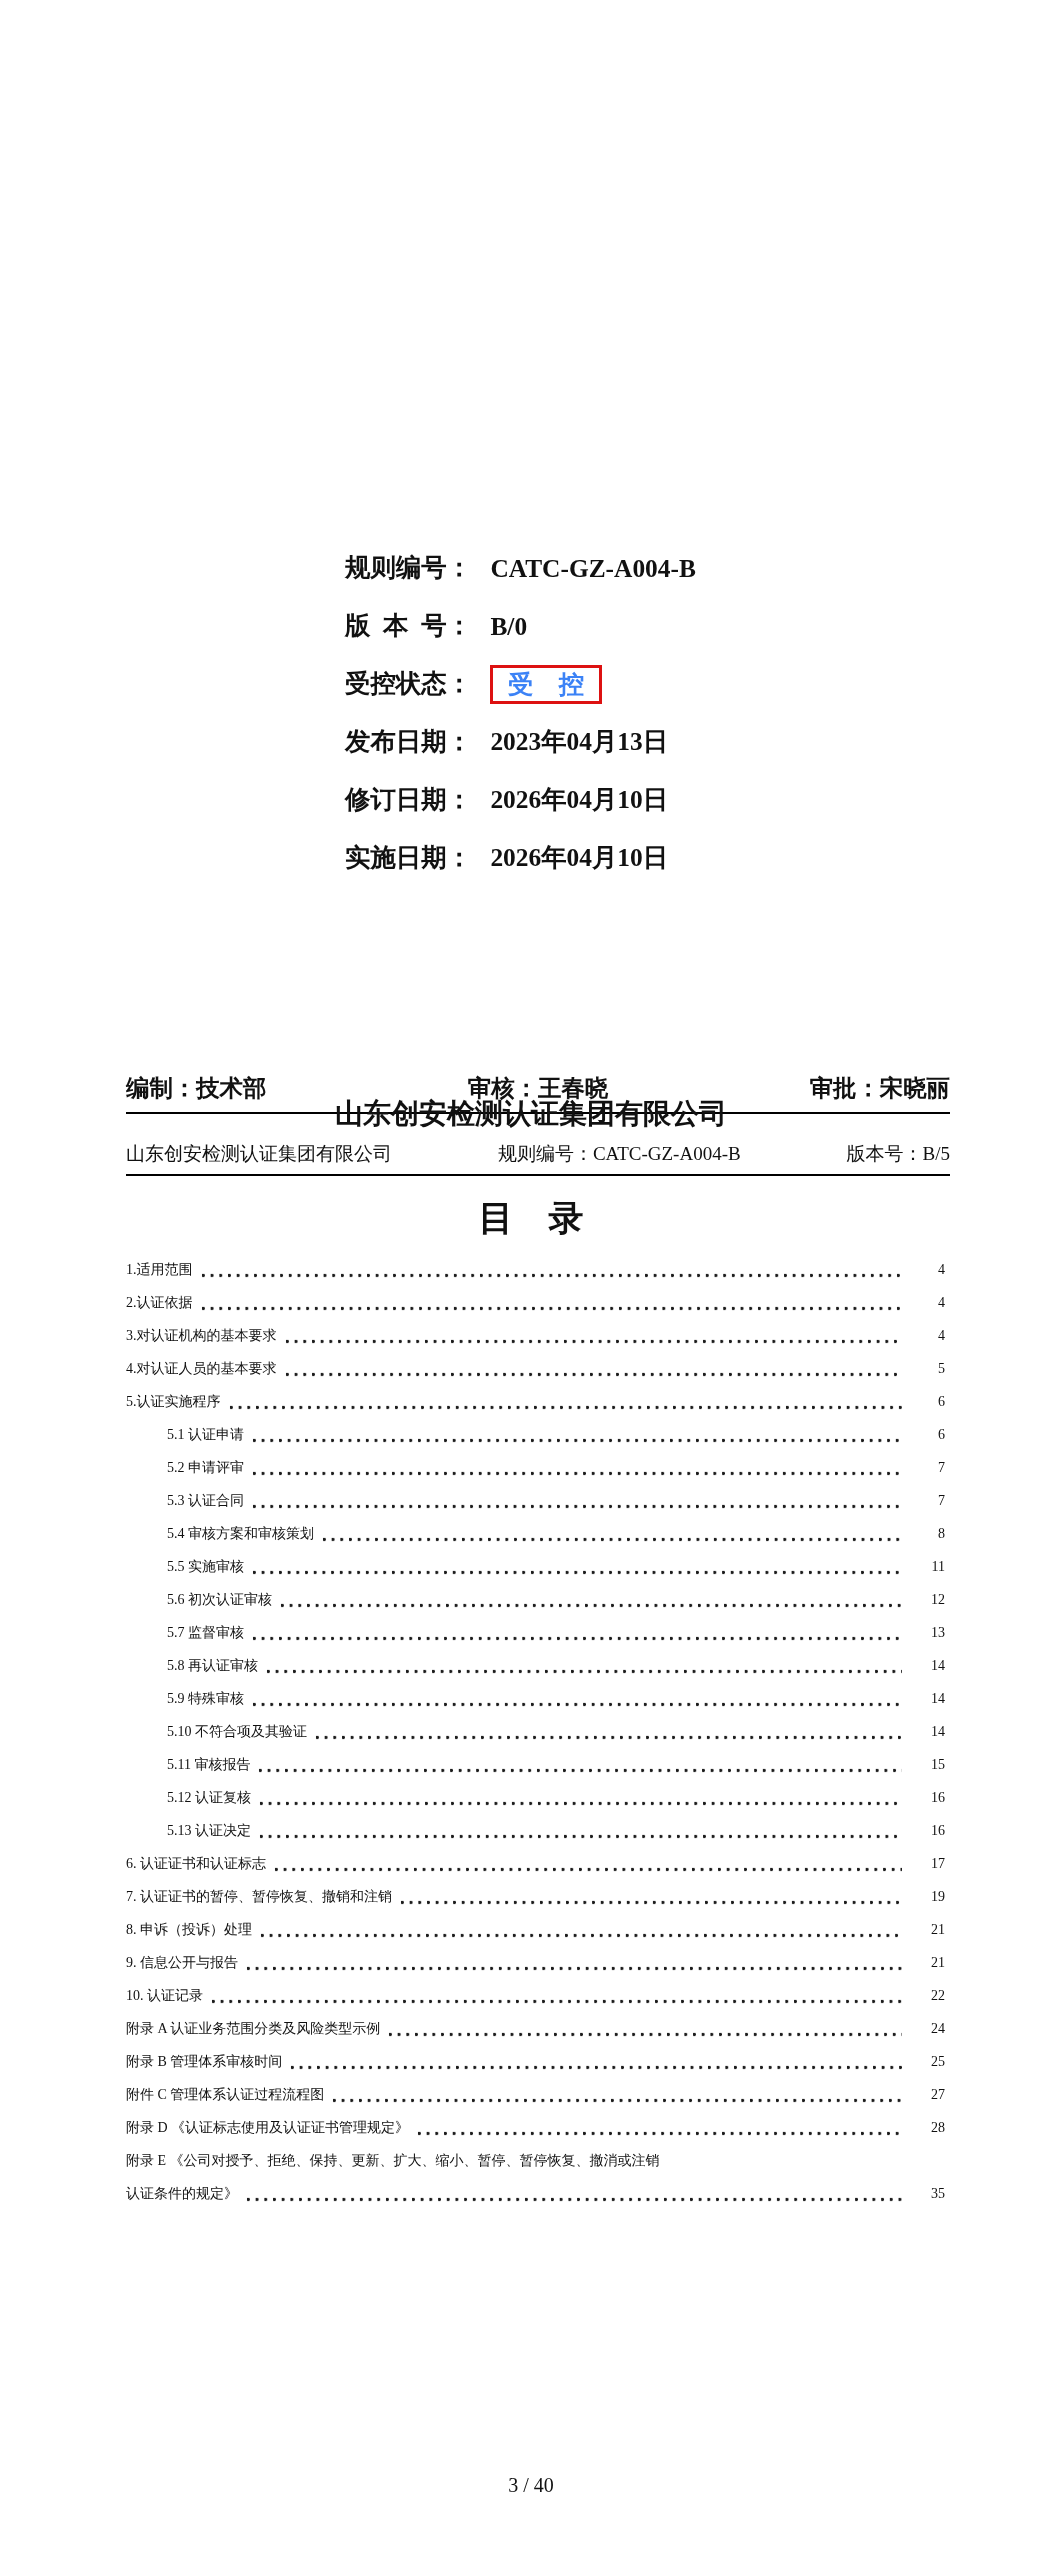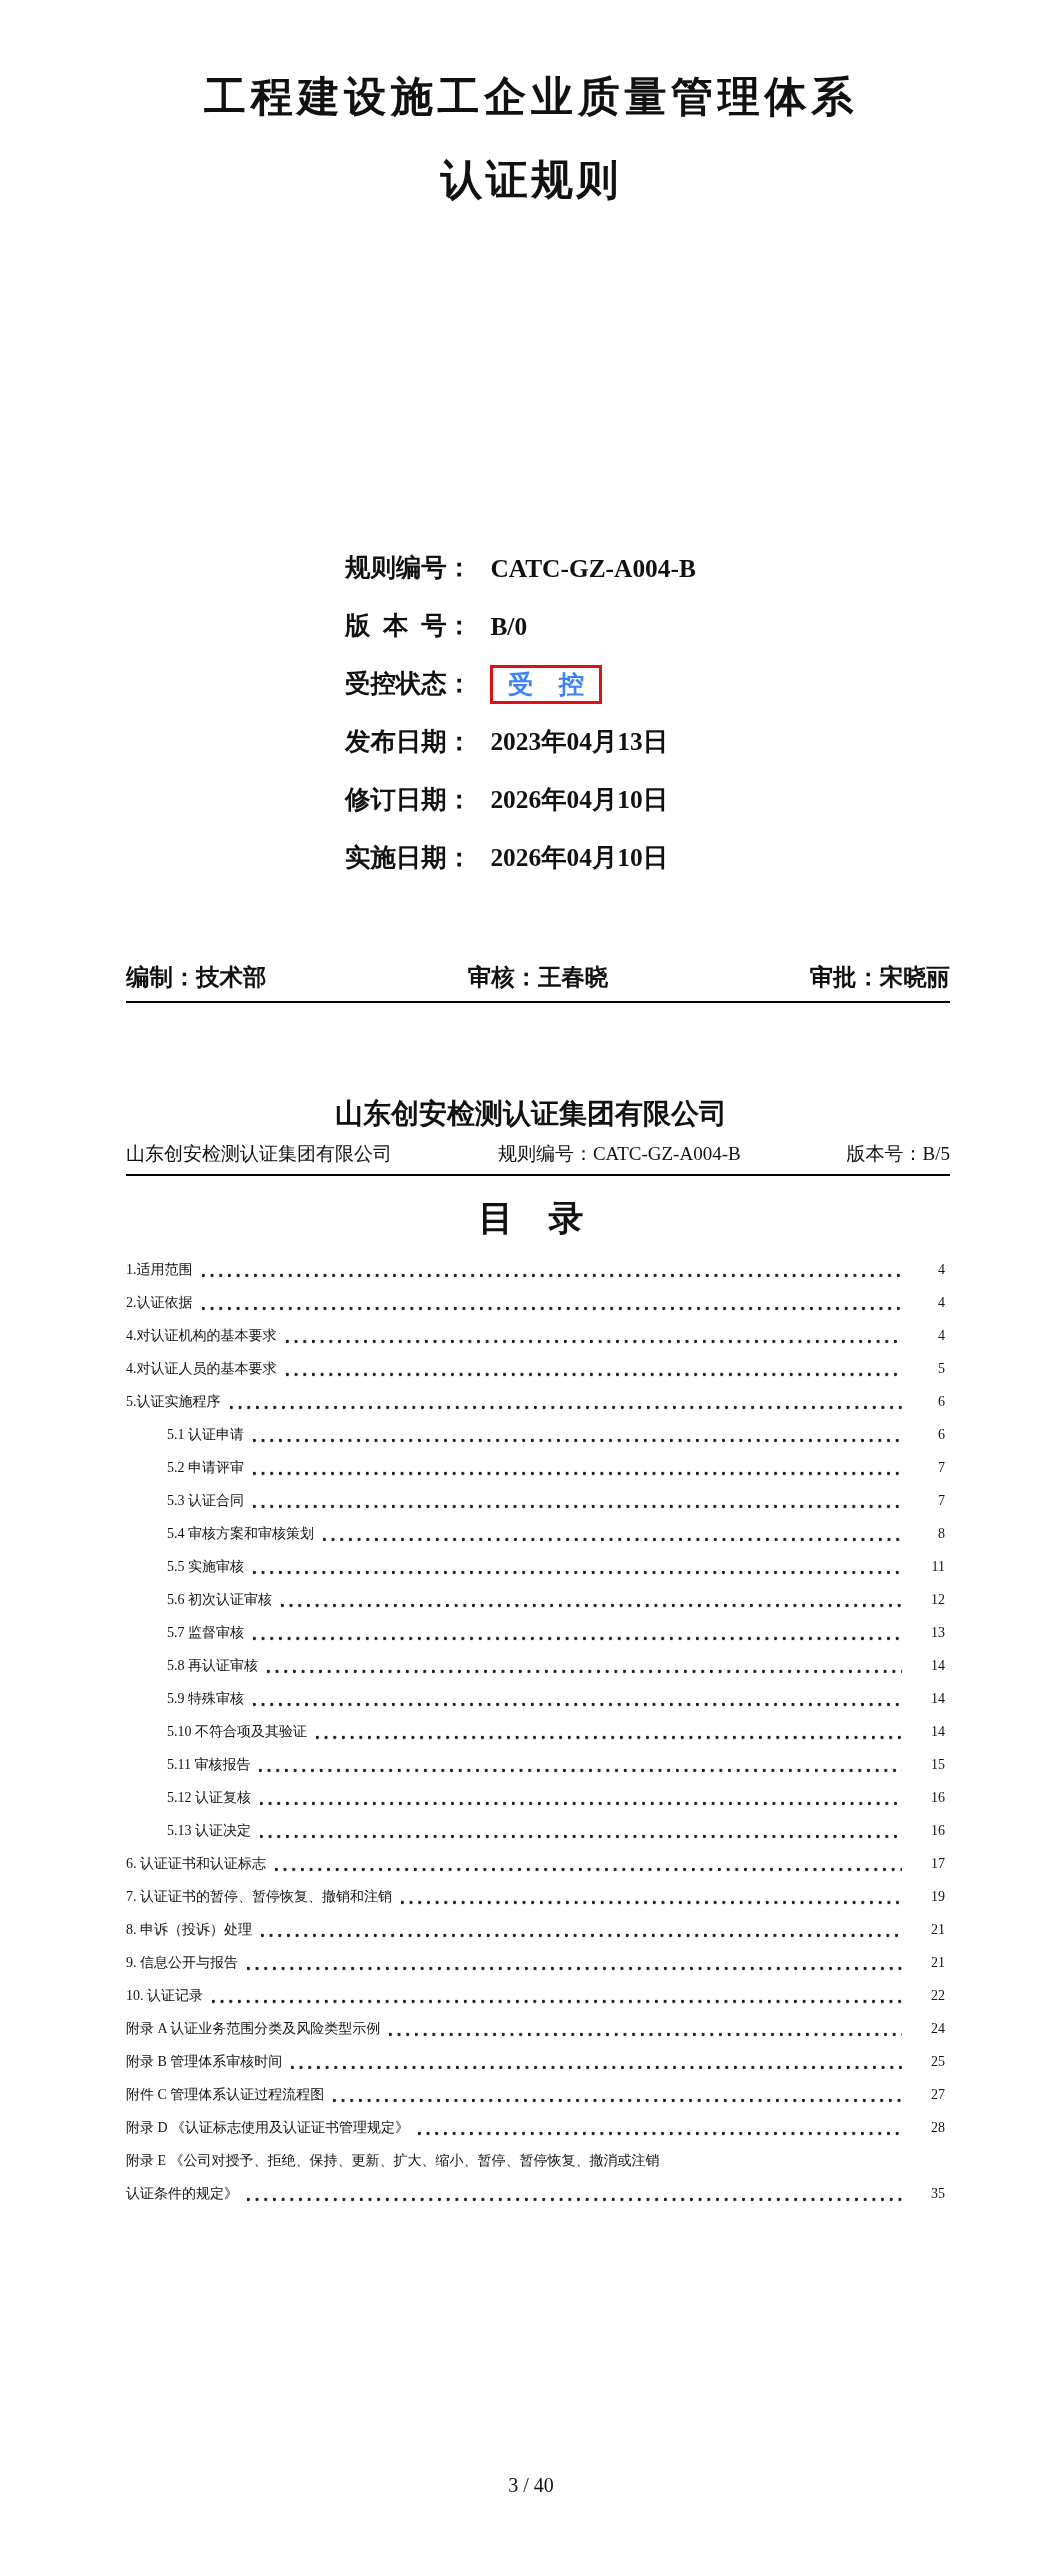--- a/index.html
+++ b/index.html
@@ -21,21 +21,21 @@
   .meta-label{display:inline-block;width:128px;white-space:pre;}
   .meta-value{margin-left:17.4px;white-space:pre;text-align:right;}
   .stamp{
     display:inline-block;margin-left:17.4px;
     border:3.3px solid #dd1111;color:#3b82f6;
     font-size:25.4px;font-weight:bold;
     padding:2px 14.7px;line-height:29px;white-space:pre;
   }
   
   .approval-row{
-    position:absolute;top:961px;left:126px;width:824px;
+    position:absolute;top:1072px;left:126px;width:824px;
     display:flex;justify-content:space-between;
     font-size:23.4px;font-weight:bold;
     padding-bottom:8px;border-bottom:2.7px solid #000;text-align:center;
   }
   
   .company-name{position:absolute;top:1095px;left:0;width:100%;text-align:center;
     font-size:28px;font-weight:bold;}
   
   .page-header{
     position:absolute;top:1141px;left:126px;width:824px;
@@ -57,24 +57,20 @@
   }
   .toc-page{min-width:36px;text-align:right;white-space:pre;}
   
   .footer{position:absolute;top:2474px;left:0;width:100%;text-align:center;font-size:20px;white-space:pre;}
 </style>
 </head>
 <body>
 
 <div class="page">
 
-  <div class="title-block">
-    <div class="title-line1">工程建设施工企业质量管理体系</div>
-    <div class="title-line2">认证规则</div>
-  </div>
 
   <div class="meta-block">
     <div class="meta-row">
       <span class="meta-label">规则编号：</span>
       <span class="meta-value">CATC-GZ-A004-B</span>
     </div>
     <div class="meta-row">
       <span class="meta-label">版 本 号：</span>
       <span class="meta-value">B/0</span>
     </div>
@@ -117,21 +113,21 @@
         <span class="toc-label">1.适用范围</span>
         <span class="leader"></span>
         <span class="toc-page">4</span>
       </div>
     <div class="toc-row">
         <span class="toc-label">2.认证依据</span>
         <span class="leader"></span>
         <span class="toc-page">4</span>
       </div>
     <div class="toc-row">
-        <span class="toc-label">4.对认证机构的基本要求</span>
+        <span class="toc-label">3.对认证机构的基本要求</span>
         <span class="leader"></span>
         <span class="toc-page">4</span>
       </div>
     <div class="toc-row">
         <span class="toc-label">4.对认证人员的基本要求</span>
         <span class="leader"></span>
         <span class="toc-page">5</span>
       </div>
     <div class="toc-row">
         <span class="toc-label">5.认证实施程序</span>

